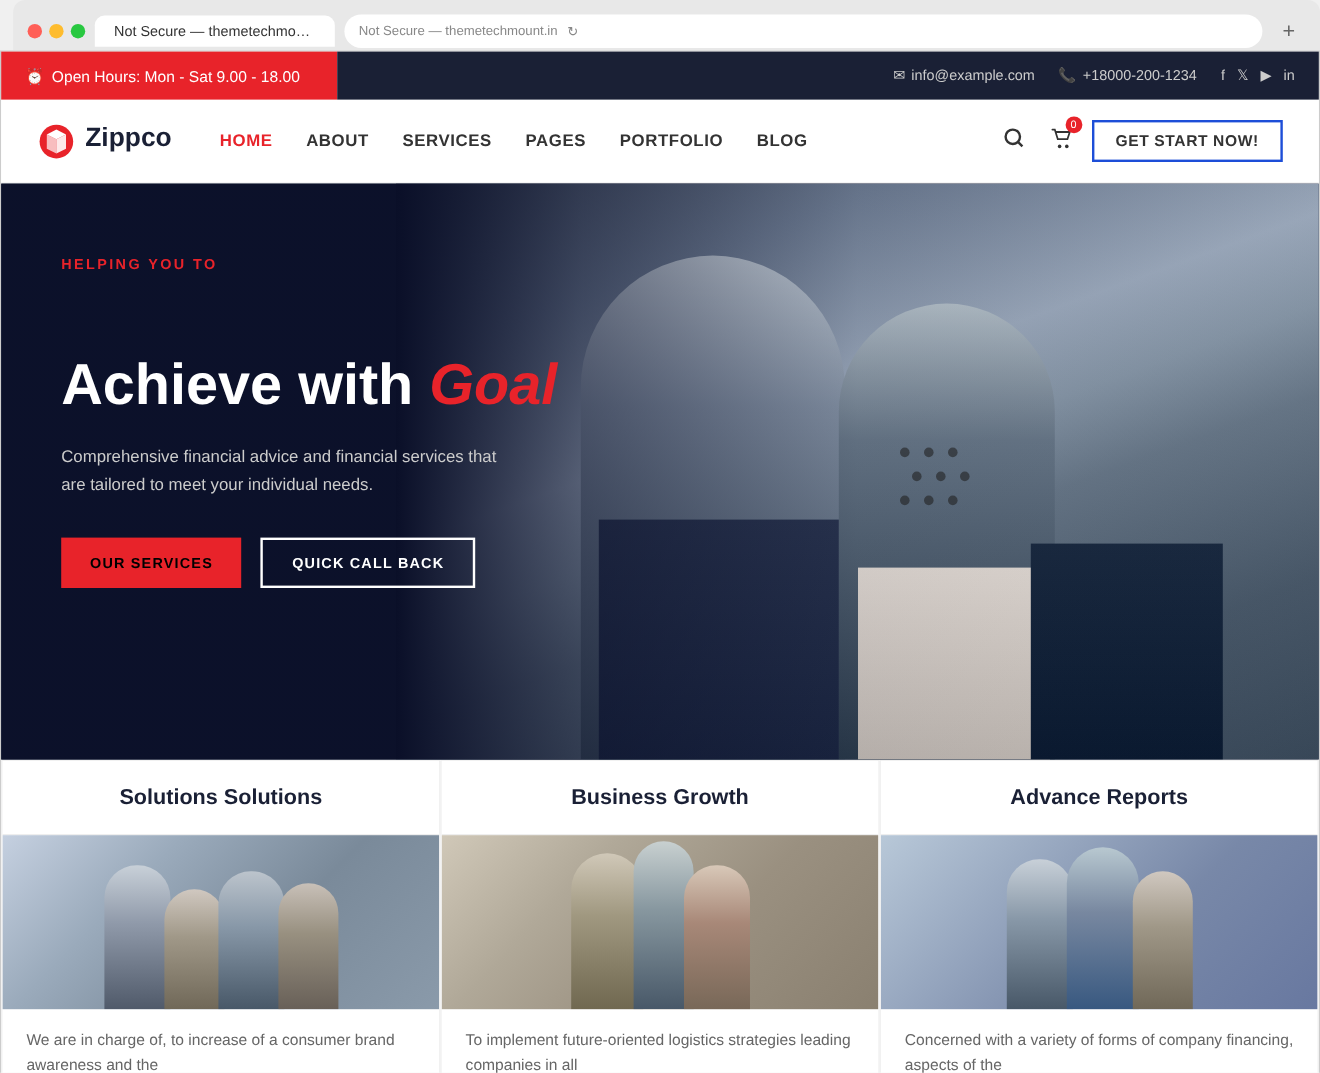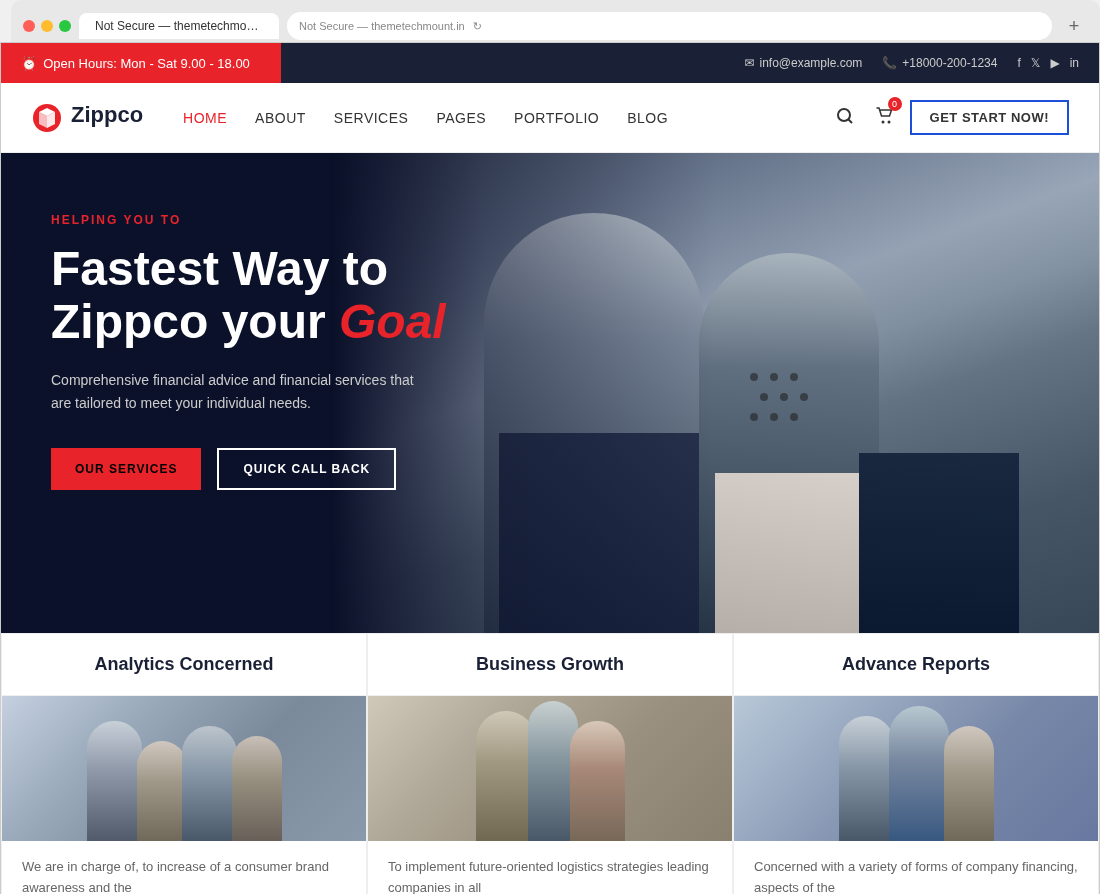--- a/index.html
+++ b/index.html
@@ -145,21 +145,21 @@
     }
     .nav-links {
       display: flex;
       gap: 28px;
       list-style: none;
       flex: 1;
     }
     .nav-links li a {
       text-decoration: none;
       font-size: 14px;
-      font-weight: 400;
+      font-weight: 700;
       color: #333;
       text-transform: uppercase;
       letter-spacing: 0.5px;
     }
     .nav-links li a.active {
       color: #e8232a;
     }
     .nav-actions {
       display: flex;
       align-items: center;
@@ -439,36 +439,36 @@
         <div style="position:absolute;top:60px;left:60px;width:8px;height:8px;background:#222;border-radius:50%;opacity:0.6;"></div>
       </div>
 
       <div style="position:absolute;bottom:0;right:80px;width:160px;height:360px;background:linear-gradient(180deg,#b0bcc8 0%,#6070800 30%,#2a3a50 100%);border-radius:80px 80px 0 0;z-index:2;"></div>
       <div style="position:absolute;bottom:0;right:80px;width:160px;height:180px;background:linear-gradient(180deg,#1a2a40 0%,#0a1a30 100%);z-index:2;"></div>
     </div>
 
     <div class="hero-content">
       <p class="hero-eyebrow">HELPING YOU TO</p>
       <h1 class="hero-title">
-        <span>Fastest Way to</span><br>
-        <span>Zippco your </span><span class="highlight">Goal</span>
+        <br>
+        <span>Achieve with </span><span class="highlight">Goal</span>
       </h1>
       <p class="hero-desc">Comprehensive financial advice and financial services that are tailored to meet your individual needs.</p>
       <div class="hero-buttons">
         <button class="btn-primary">OUR SERVICES</button>
         <button class="btn-outline">QUICK CALL BACK</button>
       </div>
     </div>
   </div>
 
   <div class="feature-section">
 
     <div class="feature-card">
       <div class="feature-header">
-        <h3>Analytics Concerned</h3>
+        <h3>Solutions Solutions</h3>
       </div>
       <div class="feature-img-placeholder feature-img-1">
 
         <div style="display:flex;align-items:flex-end;justify-content:center;height:100%;gap:-5px;padding:0 10px;">
           <div style="width:55px;height:120px;background:linear-gradient(180deg,#c8d0d8 0%,#909aaa 40%,#505a6a 100%);border-radius:27px 27px 0 0;margin-right:-5px;"></div>
           <div style="width:50px;height:100px;background:linear-gradient(180deg,#d0c8c0 0%,#a09888 40%,#706858 100%);border-radius:25px 25px 0 0;margin-right:-5px;"></div>
           <div style="width:55px;height:115px;background:linear-gradient(180deg,#bcc4cc 0%,#8898a8 40%,#485868 100%);border-radius:27px 27px 0 0;margin-right:-5px;"></div>
           <div style="width:50px;height:105px;background:linear-gradient(180deg,#c8c0b8 0%,#989080 40%,#686058 100%);border-radius:25px 25px 0 0;"></div>
         </div>
       </div>

